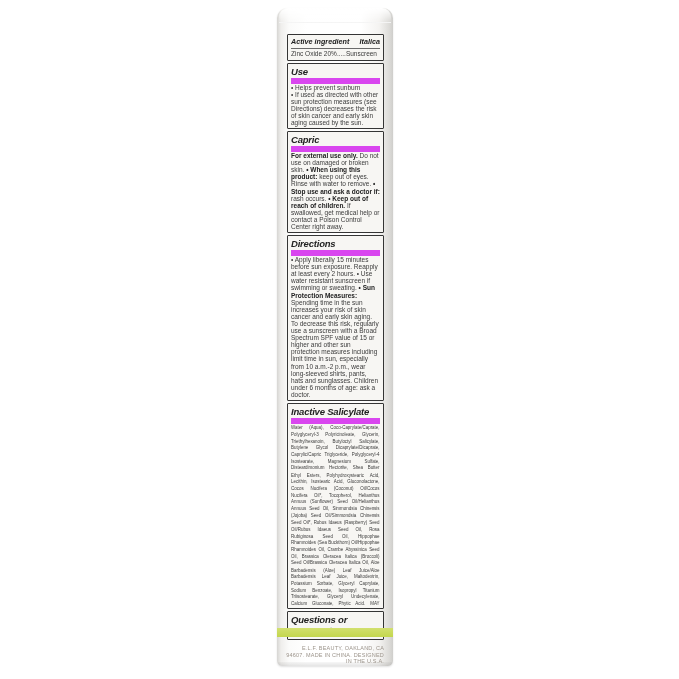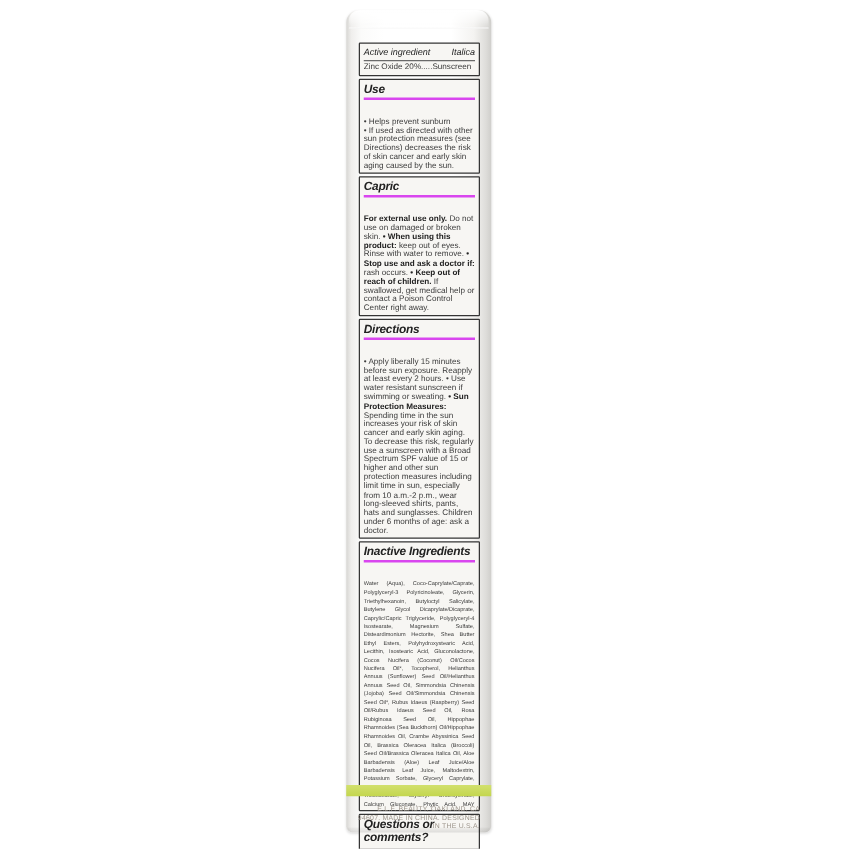--- a/index.html
+++ b/index.html
@@ -28,24 +28,24 @@
   }
   .label{position:absolute;left:10px;top:26px;width:97px;color:#3a3a3a;}
   .sec{
     box-sizing:border-box;width:97px;margin-bottom:2px;
     border:1px solid #353535;border-radius:1px;
     background:#f7f6f3;padding:2px 3px;
   }
   .df-title{font-size:11px;font-weight:bold;font-style:italic;letter-spacing:-0.2px;color:#222;padding:2px 3px 3px;}
   .sec-h{
     font-size:9.5px;font-weight:bold;font-style:italic;letter-spacing:-0.2px;color:#222;
-    border-bottom:2px solid #d946ef;padding-bottom:1px;margin-bottom:14px;
+    border-bottom:6px solid #d946ef;padding-bottom:1px;margin-bottom:0;
   }
   .sec-h.no-rule{border-bottom:none;margin-bottom:0;}
-  .ai-head{display:flex;justify-content:space-between;font-size:7.2px;font-weight:normal;font-style:italic;color:#222;
+  .ai-head{display:flex;justify-content:space-between;font-size:7.2px;font-weight:bold;font-style:italic;color:#222;
     border-bottom:1px solid #6a6a6a;padding-bottom:1.5px;margin-bottom:1.5px;}
   .ai-row{font-size:6.5px;line-height:7.5px;color:#3a3a3a;}
   .body{font-size:6.5px;line-height:7.1px;color:#3b3b3b;}
   .body b{color:#222;}
   .body .line{margin:0;}
   .ing-wrap{height:182px;overflow:hidden;}
   .ing-text{
     width:123px;font-size:6.2px;line-height:9.4px;text-align:justify;color:#3b3b3b;
     transform:scale(0.72);transform-origin:0 0;
   }
@@ -86,21 +86,21 @@
       <div class="body"><b>For external use only.</b><span> Do not use on damaged or broken skin. </span><b>• When using this product:</b><span> keep out of eyes. Rinse with water to remove. </span><b>• Stop use and ask a doctor if:</b><span> rash occurs. </span><b>• Keep out of reach of children.</b><span> If swallowed, get medical help or contact a Poison Control Center right away.</span></div>
     </div>
 
     <div class="sec">
       <div class="sec-h">Directions</div>
       <div class="body"><span>• Apply liberally 15 minutes before sun exposure. Reapply at least every 2 hours. • Use water resistant sunscreen if swimming or sweating. </span><b>• Sun Protection Measures:</b><span> Spending time in the sun increases your risk of skin cancer and early skin aging. To decrease this risk, regularly use a sunscreen with a Broad Spectrum SPF value of 15 or higher and other sun protection measures including limit time in sun, especially from 10 a.m.-2 p.m., wear long-sleeved shirts, pants, hats and sunglasses. Children under 6 months of age:  ask a doctor.</span></div>
     </div>
 
 
     <div class="sec">
-      <div class="sec-h">Inactive Ingredients</div>
+      <div class="sec-h">Inactive Salicylate</div>
       <div class="ing-wrap">
         <div class="ing-text">Water (Aqua), Coco-Caprylate/Caprate, Polyglyceryl-3 Polyricinoleate, Glycerin, Triethylhexanoin, Butyloctyl Salicylate, Butylene Glycol Dicaprylate/Dicaprate, Caprylic/Capric Triglyceride, Polyglyceryl-4 Isostearate, Magnesium Sulfate, Disteardimonium Hectorite, Shea Butter Ethyl Esters, Polyhydroxystearic Acid, Lecithin, Isostearic Acid, Gluconolactone, Cocos Nucifera (Coconut) Oil/Cocos Nucifera Oil*, Tocopherol, Helianthus Annuus (Sunflower) Seed Oil/Helianthus Annuus Seed Oil, Simmondsia Chinensis (Jojoba) Seed Oil/Simmondsia Chinensis Seed Oil*, Rubus Idaeus (Raspberry) Seed Oil/Rubus Idaeus Seed Oil, Rosa Rubiginosa Seed Oil, Hippophae Rhamnoides (Sea Buckthorn) Oil/Hippophae Rhamnoides Oil, Crambe Abyssinica Seed Oil, Brassica Oleracea Italica (Broccoli) Seed Oil/Brassica Oleracea Italica Oil, Aloe Barbadensis (Aloe) Leaf Juice/Aloe Barbadensis Leaf Juice, Maltodextrin, Potassium Sorbate, Glyceryl Caprylate, Sodium Benzoate, Isopropyl Titanium Triisostearate, Glyceryl Undecylenate, Calcium Gluconate, Phytic Acid. MAY CONTAIN: Titanium Dioxide (CI 77891), Iron Oxides (CI 77491, CI 77492, CI 77499) *Organic Ingredients</div>
       </div>
     </div>
 
     <div class="sec">
       <div class="sec-h no-rule">Questions or comments?</div>
 
     </div>
 

